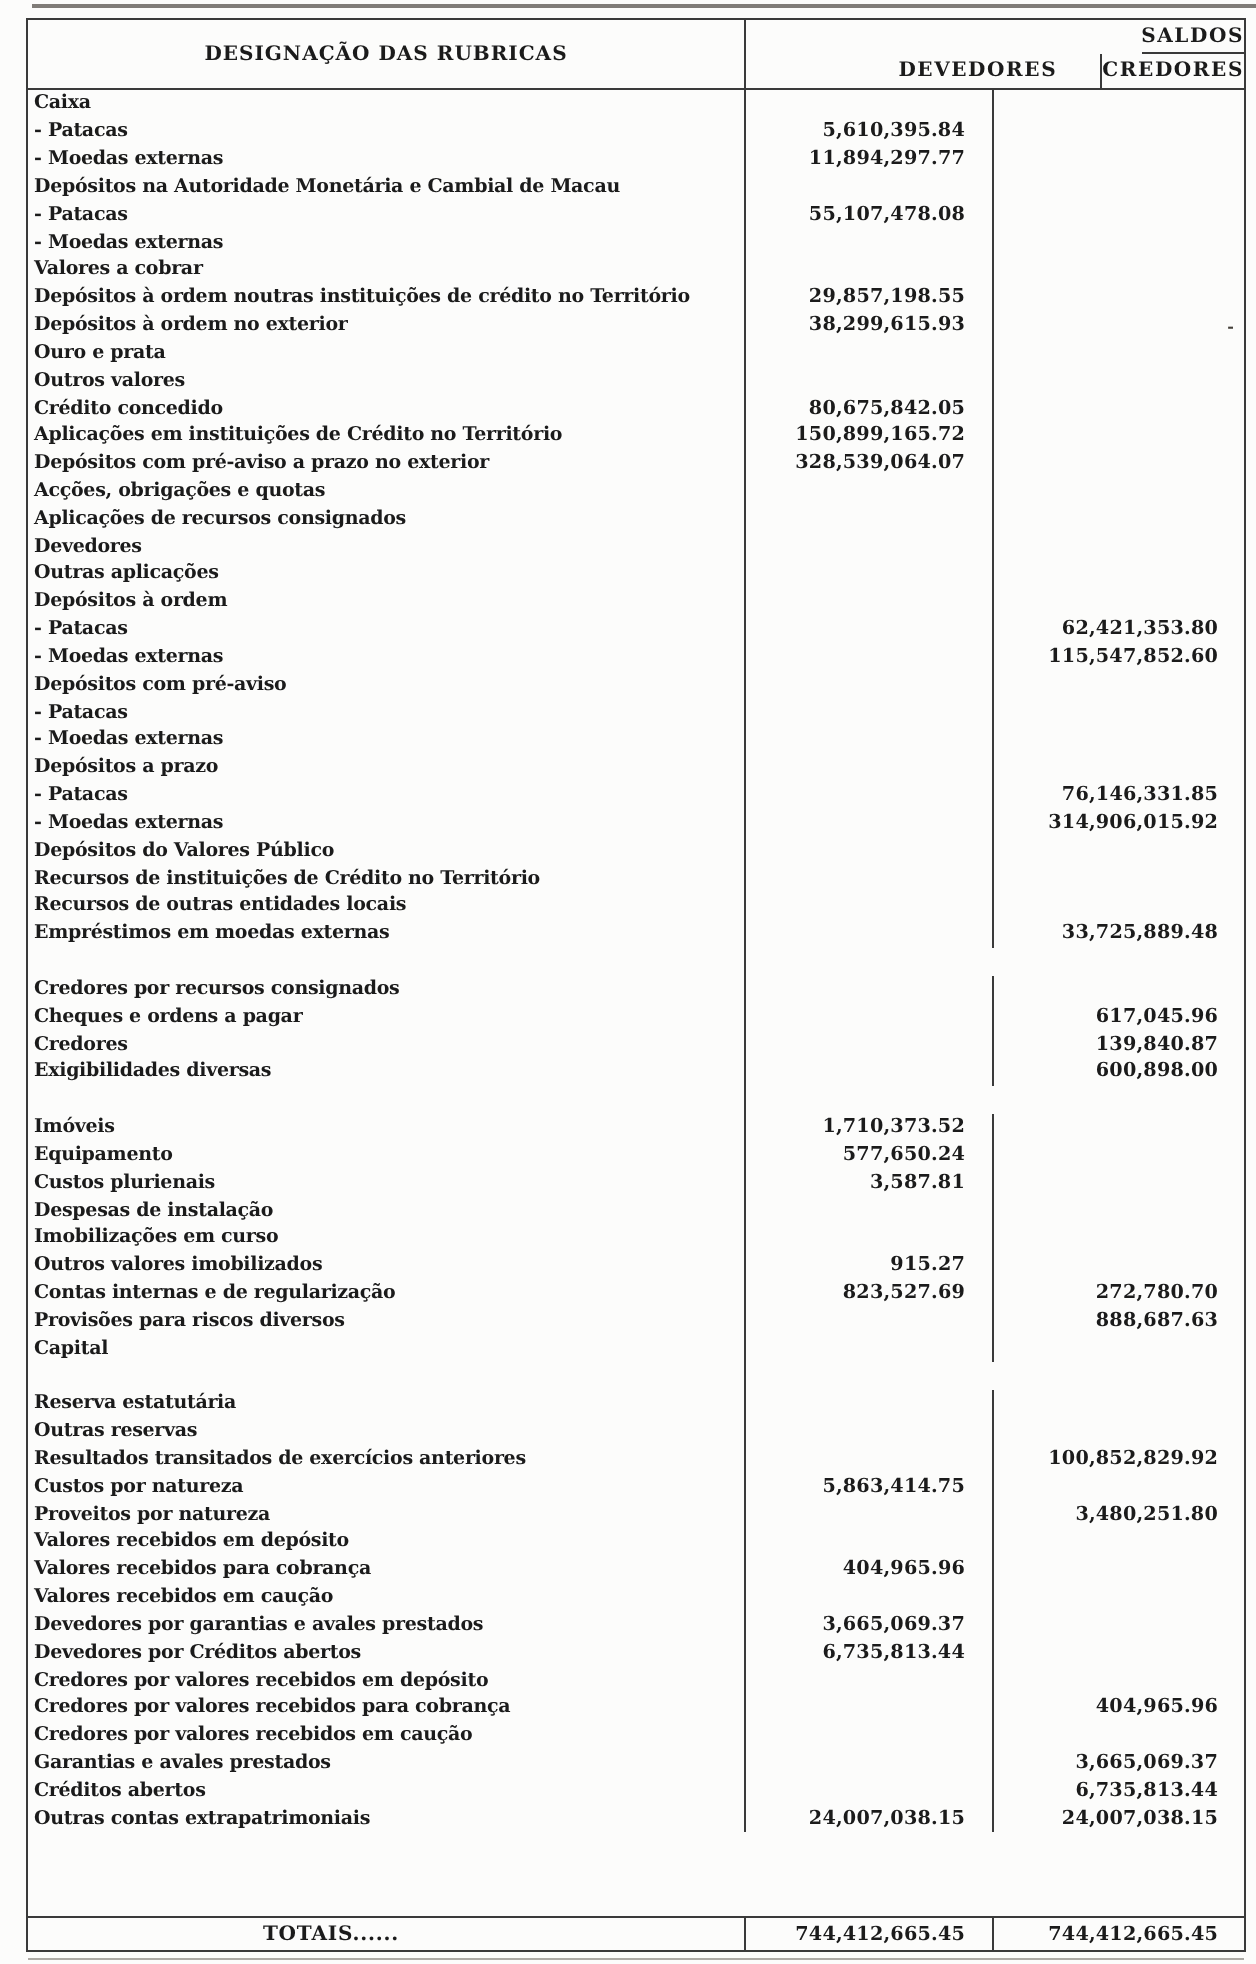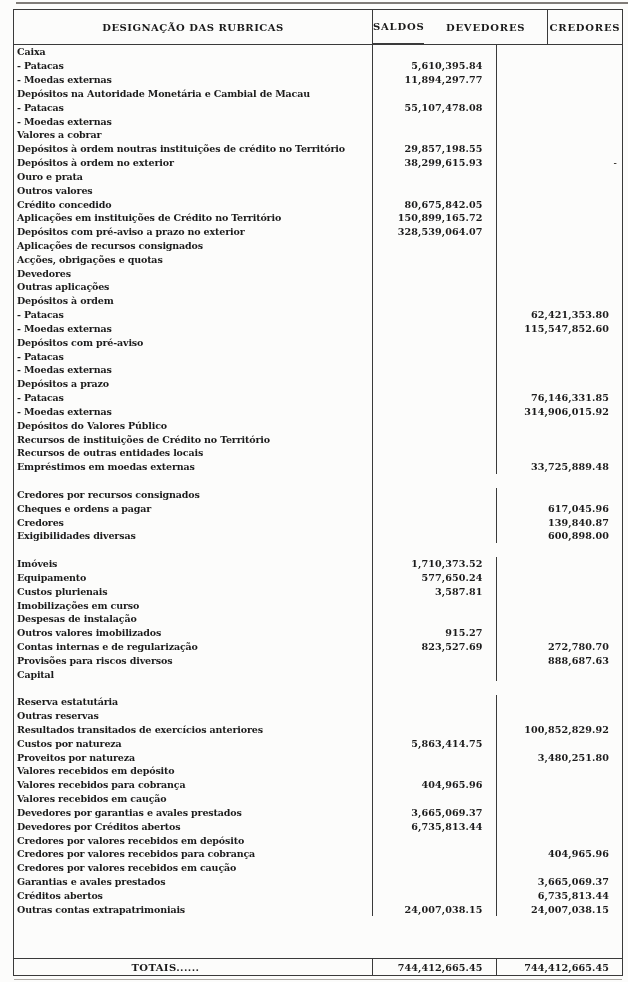--- a/index.html
+++ b/index.html
@@ -38,21 +38,21 @@
     grid-template-columns:359px 1fr;
     height:35px;flex:0 0 35px;
     border-bottom:1.6px solid var(--line);
     box-sizing:border-box;
   }
   .th-designacao{
     border-right:1.6px solid var(--line);
     display:flex;align-items:center;justify-content:center;
     font-size:10px;letter-spacing:.5px;
   }
-  .th-saldos-wrap{display:flex;}
+  .th-saldos-wrap{display:flex;flex-direction:column;align-items:flex-end;}
   .th-saldos{
     flex:0 0 17px;
     border-bottom:1.4px solid var(--line);
     display:flex;align-items:center;justify-content:center;
     font-size:10px;letter-spacing:.8px;
     box-sizing:border-box;
   }
   .th-sub{
     flex:1;display:grid;grid-template-columns:123.5px 1fr;
   }
@@ -190,26 +190,26 @@
           <div class="cell label">Aplicações em instituições de Crédito no Território</div>
           <div class="cell num dev">150,899,165.72</div>
           <div class="cell num"></div>
         </div>
         <div class="row">
           <div class="cell label">Depósitos com pré-aviso a prazo no exterior</div>
           <div class="cell num dev">328,539,064.07</div>
           <div class="cell num"></div>
         </div>
         <div class="row">
+          <div class="cell label">Acções, obrigações e quotas</div>
+          <div class="cell num dev"></div>
+          <div class="cell num"></div>
+        </div>
+        <div class="row">
           <div class="cell label">Aplicações de recursos consignados</div>
-          <div class="cell num dev"></div>
-          <div class="cell num"></div>
-        </div>
-        <div class="row">
-          <div class="cell label">Acções, obrigações e quotas</div>
           <div class="cell num dev"></div>
           <div class="cell num"></div>
         </div>
         <div class="row">
           <div class="cell label">Devedores</div>
           <div class="cell num dev"></div>
           <div class="cell num"></div>
         </div>
         <div class="row">
           <div class="cell label">Outras aplicações</div>
@@ -318,26 +318,26 @@
           <div class="cell label">Equipamento</div>
           <div class="cell num dev">577,650.24</div>
           <div class="cell num"></div>
         </div>
         <div class="row">
           <div class="cell label">Custos plurienais</div>
           <div class="cell num dev">3,587.81</div>
           <div class="cell num"></div>
         </div>
         <div class="row">
+          <div class="cell label">Despesas de instalação</div>
+          <div class="cell num dev"></div>
+          <div class="cell num"></div>
+        </div>
+        <div class="row">
           <div class="cell label">Imobilizações em curso</div>
-          <div class="cell num dev"></div>
-          <div class="cell num"></div>
-        </div>
-        <div class="row">
-          <div class="cell label">Despesas de instalação</div>
           <div class="cell num dev"></div>
           <div class="cell num"></div>
         </div>
         <div class="row">
           <div class="cell label">Outros valores imobilizados</div>
           <div class="cell num dev">915.27</div>
           <div class="cell num"></div>
         </div>
         <div class="row">
           <div class="cell label">Contas internas e de regularização</div>

